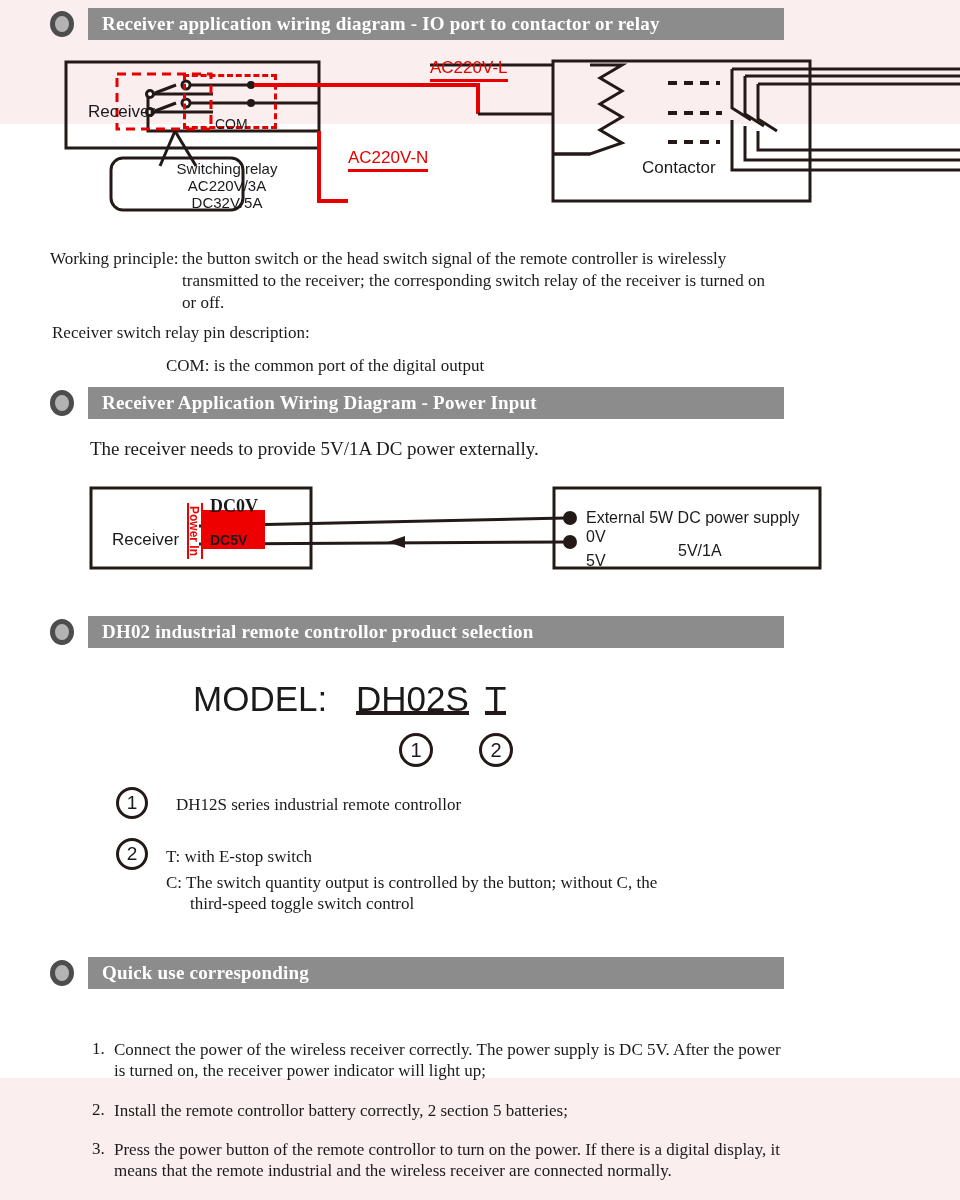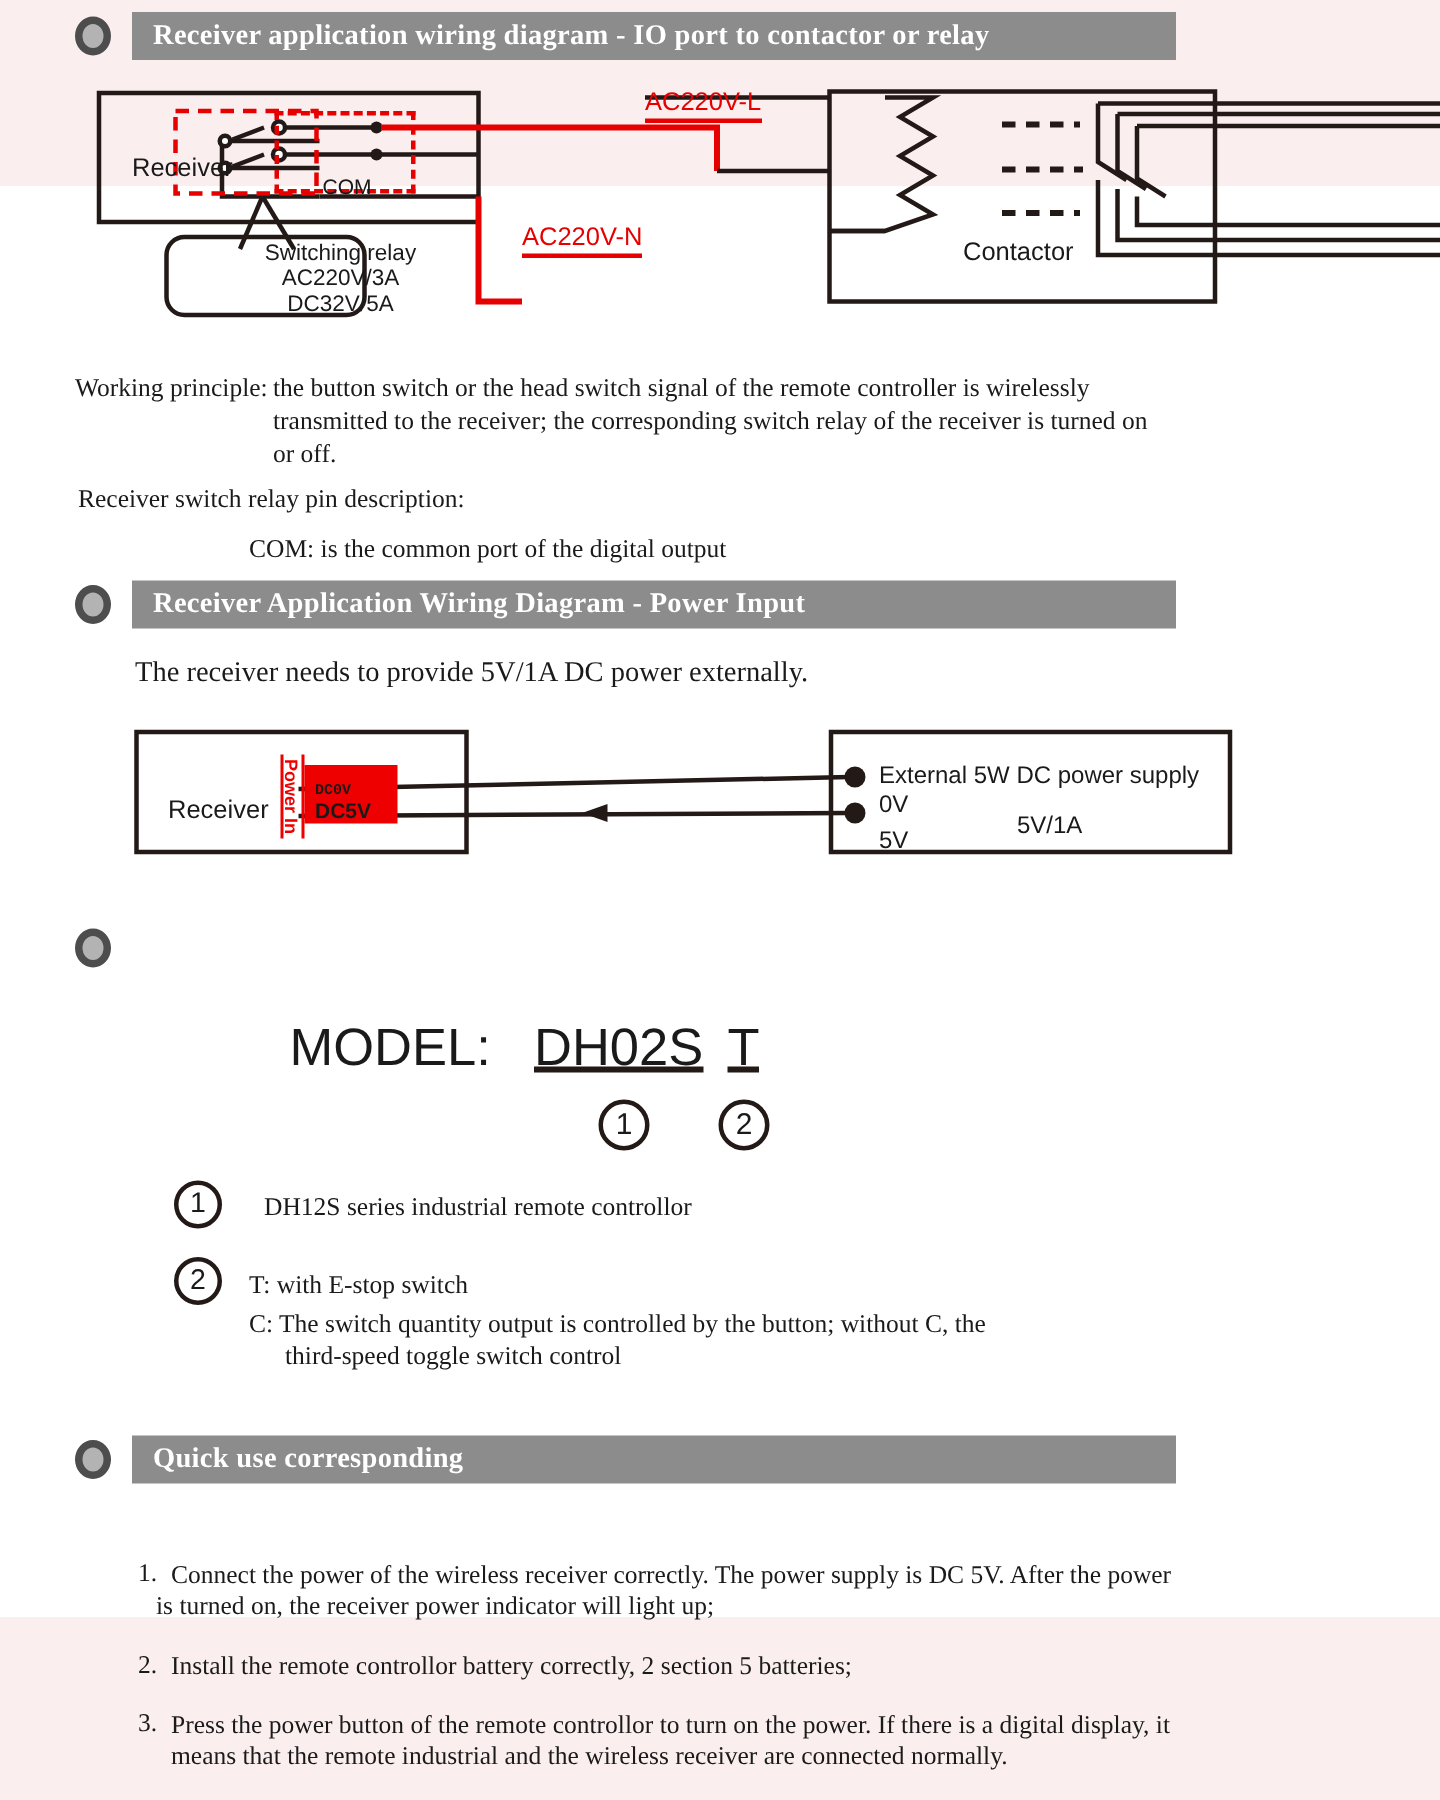--- a/index.html
+++ b/index.html
@@ -190,32 +190,35 @@
       <path d="M203 46 H258"></path>
       <path d="M203 64 H258"></path>
     </g>
   </svg>
 
   <div class="shape" style="left:203px; top:510px; width:62px; height:39px; background:#ee0000;"></div>
   <div class="shape" style="left:187px; top:503px; width:16px; height:56px; color:#ee0000;
               font-family:'Liberation Sans', sans-serif; font-size:12px; font-weight:bold;
               writing-mode:vertical-rl; text-orientation:mixed; text-align:center;
               border-left:2px solid #ee0000; border-right:2px solid #ee0000;">Power In</div>
-  <div class="txt" style="left:210px; top:517px; font-family:Liberation Mono, monospace; font-size:10px; font-weight:bold;">DC0V</div>
+  <div class="txt" style="left:210px; top:496px; font-family:Liberation Serif, serif; font-size:18px; font-weight:bold;">DC0V</div>
   <div class="txt" style="left:210px; top:530px; font-family:'Liberation Sans', sans-serif; font-size:14px; font-weight:bold;">DC5V</div>
 
   <div class="txt" style="left:112px; top:529px; font-family:'Liberation Sans', sans-serif; font-size:17px;">Receiver</div>
 
   <div class="txt" style="left:586px; top:507px; font-family:'Liberation Sans', sans-serif; font-size:16px;">External 5W DC power supply</div>
   <div class="txt" style="left:586px; top:526px; font-family:'Liberation Sans', sans-serif; font-size:16px;">0V</div>
   <div class="txt" style="left:586px; top:550px; font-family:'Liberation Sans', sans-serif; font-size:16px;">5V</div>
   <div class="txt" style="left:678px; top:540px; font-family:'Liberation Sans', sans-serif; font-size:16px;">5V/1A</div>
 
   <div class="sec" style="top:616px;">
     <div class="dot"></div>
+    <div class="bar">
+      <span>DH02 industrial remote controllor  product selection</span>
+    </div>
   </div>
 
   <div class="txt" style="left:193px; top:688px; font-family:'Liberation Sans', sans-serif; font-size:35px;">MODEL:</div>
   <div class="txt" style="left:356px; top:688px; font-family:'Liberation Sans', sans-serif; font-size:35px;
               border-bottom:4px solid #231a17; padding-bottom:2px;">DH02S</div>
   <div class="txt" style="left:485px; top:688px; font-family:'Liberation Sans', sans-serif; font-size:35px;
               border-bottom:4px solid #231a17; padding-bottom:2px;">T</div>
 
   <div class="shape" style="left:399px; top:733px; width:34px; height:34px; border:3px solid #231a17;
               border-radius:50%; font-family:'Liberation Sans', sans-serif; font-size:20px;
@@ -247,21 +250,21 @@
   <div class="sec" style="top:957px;">
     <div class="dot"></div>
     <div class="bar">
       <span>Quick use corresponding</span>
     </div>
   </div>
 
   <div class="shape" style="left:92px; top:1039px; width:830px;">
     <span style="position:absolute; left:0; top:0; font-size:17px;">1.</span>
     <div style="margin-left:22px; font-size:17px; line-height:21px;">Connect the power of the wireless receiver correctly. The power supply is DC 5V. After the power</div>
-    <div style="margin-left:12px; font-size:17px; line-height:21px;">is turned on, the receiver power indicator will light up;</div>
+    <div style="margin-left:22px; font-size:17px; line-height:21px;">is turned on, the receiver power indicator will light up;</div>
   </div>
 
   <div class="shape" style="left:92px; top:1100px; width:830px;">
     <span style="position:absolute; left:0; top:0; font-size:17px;">2.</span>
     <div style="margin-left:22px; font-size:17px; line-height:21px;">Install the remote controllor battery correctly, 2 section 5 batteries;</div>
   </div>
 
   <div class="shape" style="left:92px; top:1139px; width:830px;">
     <span style="position:absolute; left:0; top:0; font-size:17px;">3.</span>
     <div style="margin-left:22px; font-size:17px; line-height:21px;">Press the power button of the remote controllor to turn on the power. If there is a digital display, it</div>

